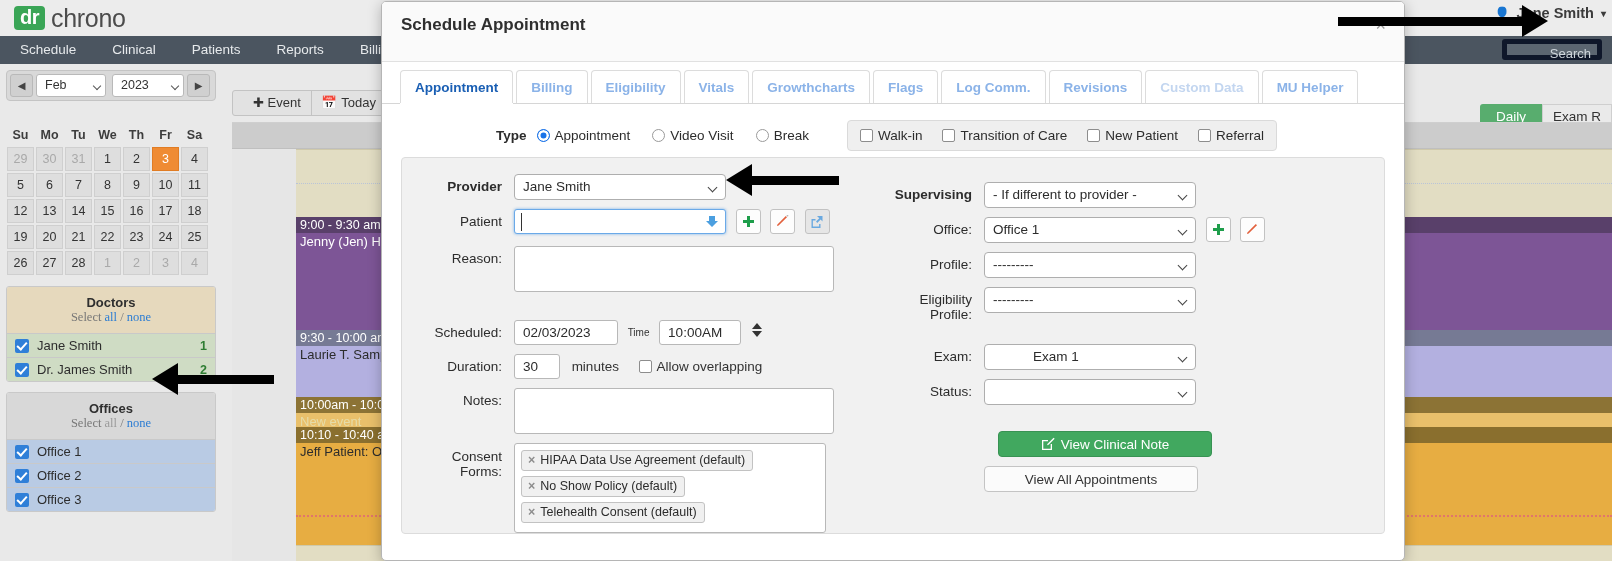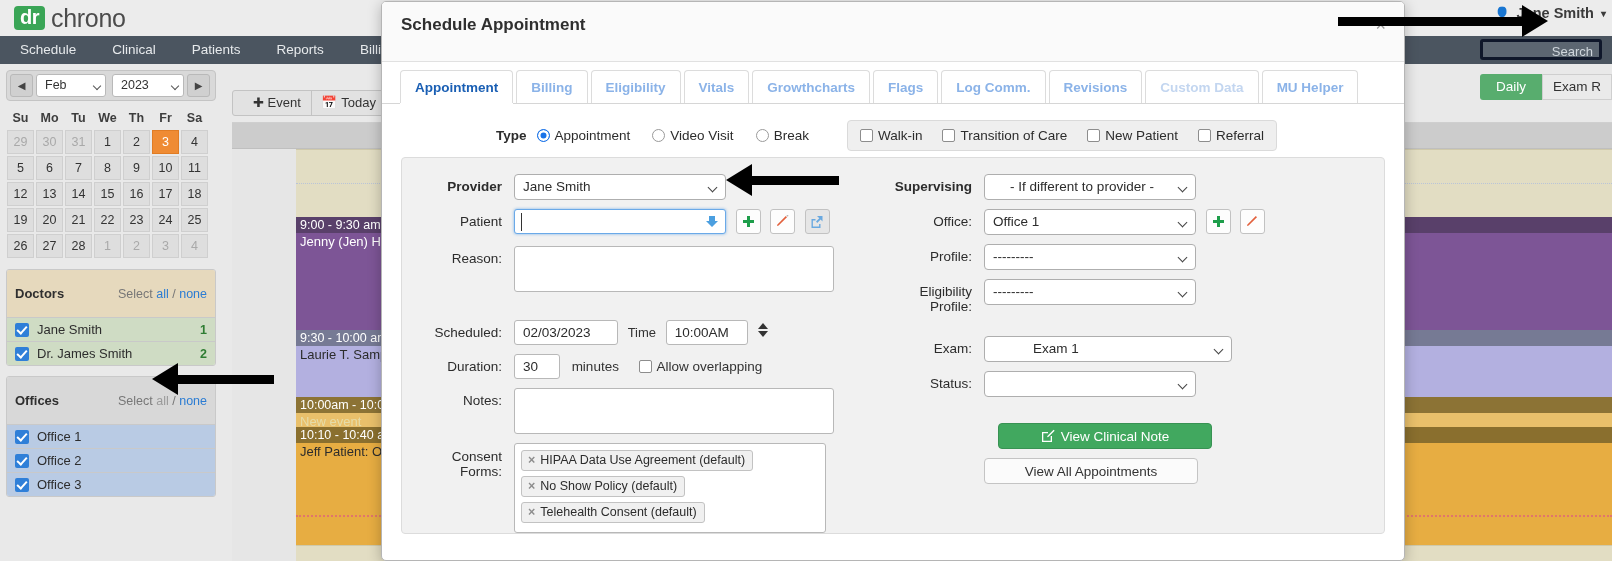--- a/index.html
+++ b/index.html
@@ -19,22 +19,22 @@
   .logo-badge {
     background:#3aa556; color:#fff; font-weight:bold; font-size:20px;
     padding:1px 6px 3px 6px; border-radius:4px; letter-spacing:-0.5px; line-height:1;
   }
   .logo-word { font-size:25px; color:#4c4c4c; margin-left:6px; letter-spacing:-0.3px; }
 
   .navbar { height:28px; background:#4b5560; display:flex; align-items:center; position:relative; }
   .navbar .nav-item { color:#e7eaec; font-size:13.5px; padding:0 18px; line-height:28px; cursor:pointer; }
   .navbar .nav-item:first-child { padding-left:20px; }
   .search-box {
-    position:absolute; right:10px; top:3px; width:122px; height:21px;
-    background:#5c6671; border:3px solid #0f172a; border-radius:3px;
+    position:absolute; right:10px; top:3px; width:100px; height:21px;
+    background:#5c6671; border:5px solid #0f172a; border-radius:3px;
     color:#cfd6dc; font-size:13px; text-align:right; padding-right:6px; line-height:20px;
   }
 
   .userbox { position:absolute; right:6px; top:5px; display:flex; align-items:center; color:#3b3b3b; font-size:14.5px; font-weight:bold; }
   .user-ico { margin-right:6px; font-size:13px; color:#4a4a4a; }
   .caret-dn { margin-left:7px; font-size:10px; }
 
   
   .leftpanel { position:absolute; left:0; top:64px; width:222px; bottom:0; padding:6px; }
   .datenav { display:flex; align-items:center; background:#d9d9d9; border:1px solid #c4c4c4; border-radius:4px; padding:3px; }
@@ -47,37 +47,37 @@
     background:#fff; border:1px solid #b9b9b9; border-radius:3px; height:23px; line-height:21px;
     font-size:12.5px; padding:0 18px 0 8px; color:#333; cursor:pointer; white-space:nowrap;
   }
   .fakesel.w1 { width:70px; }
   .fakesel.w2 { width:72px; }
   .fakesel:after {
     content:""; position:absolute; right:6px; top:9px; width:5px; height:5px;
     border-right:1.6px solid #555; border-bottom:1.6px solid #555; transform:rotate(45deg);
   }
 
-  .minical { margin-top:6px; }
+  .minical { margin-top:23px; }
   .cal-row { display:flex; }
   .cal-hd, .cal-cell {
     width:29px; height:26px; display:flex; align-items:center; justify-content:center;
     font-size:12.5px;
   }
   .cal-hd { font-weight:bold; color:#3d3d3d; height:22px; }
   .cal-cell { background:#dedede; border:1px solid #cfcfcf; margin:1px; width:27px; height:24px; color:#333; cursor:pointer; }
   .cal-cell.muted { color:#a9a9a9; }
   .cal-cell.today { background:#ef8b33; border-color:#e07c24; color:#fff; }
 
   .listbox { margin-top:10px; border:1px solid #c9c9c9; border-radius:3px; overflow:hidden; }
-  .lb-head { display:flex; align-items:center; justify-content:space-between; padding:16px 8px; font-size:12.5px; }
+  .lb-head { display:flex; align-items:center; justify-content:space-between; padding:8px 8px; font-size:12.5px;flex-direction:column; }
   .lb-head.doctors { background:#e6d9bd; }
   .lb-head.offices { background:#d8d8d8; }
   .lb-title { font-weight:bold; color:#2f2f2f; font-size:13px; }
-  .lb-sel { color:#777; font-size:12.5px; }
+  .lb-sel { color:#777; font-size:12.5px;font-family:Liberation Serif, serif; }
   .lb-sel a { color:#2b7cd3; text-decoration:none; cursor:pointer; }
   .lb-sel a.dim { color:#9a9a9a; }
   .lb-row { display:flex; align-items:center; padding:4px 8px; font-size:13px; border-top:1px solid #c9c9c9; cursor:pointer; }
   .lb-row.doc { background:#cfdcc4; }
   .lb-row.off { background:#b9cbe4; }
   .cbx {
     width:14px; height:14px; background:#2f7fd8; border-radius:2px; margin-right:8px;
     position:relative; flex:0 0 auto;
   }
   .cbx:after {
@@ -137,21 +137,21 @@
   .chkgroup { background:#efefef; border:1px solid #dadada; border-radius:4px; padding:7px 12px; display:flex; margin-left:16px; }
   .chk { width:13px; height:13px; border:1px solid #8d8d8d; background:#fff; border-radius:2px; margin-right:5px; display:inline-block; vertical-align:-2px; }
   .copt { margin-right:20px; cursor:pointer; color:#2c2c2c; font-size:13.5px; }
   .copt:last-child { margin-right:0; }
 
   .panel {
     position:absolute; left:19px; right:19px; top:155px; bottom:26px;
     background:#f1f1f1; border:1px solid #dcdcdc; border-radius:4px;
   }
   .col-l { position:absolute; left:0; top:0; width:470px; padding:16px 0 0 0; }
-  .col-r { position:absolute; left:470px; top:0; right:0; padding:16px 0 0 0; }
+  .col-r { position:absolute; left:470px; top:8px; right:0; padding:16px 0 0 0; }
 
   .frow { display:flex; align-items:flex-start; margin-bottom:9px; }
   .flbl { width:112px; text-align:right; padding-right:12px; padding-top:5px; font-size:13.5px; color:#2c2c2c; }
   .flbl.b { font-weight:bold; }
   .ctl { position:relative; }
   .inp {
     background:#fff; border:1px solid #b8b8b8; border-radius:3px; height:25px;
     line-height:23px; padding:0 8px; font-size:13.5px; color:#2c2c2c;
   }
   .sel {
@@ -362,21 +362,21 @@
       <span>✚</span>
       <span>Event</span>
     </div>
     <div class="tb-btn">
       <span>📅</span>
       <span>Today</span>
     </div>
     <div class="tb-btn">↻</div>
   </div>
 
-  <div style="position:absolute; right:0; top:74px; display:flex;">
+  <div style="position:absolute; right:0; top:104px; display:flex;">
     <div style="background:#58ad6e;color:#fff;height:26px;line-height:26px;padding:0 16px;font-size:13.5px;border-radius:3px 0 0 3px;cursor:pointer;">Daily</div>
     <div style="background:#eaeaea;border:1px solid #cfcfcf;height:26px;line-height:24px;padding:0 10px;font-size:13.5px;color:#333;cursor:pointer;">Exam R</div>
   </div>
 
   <div class="calarea">
     <div class="allday"></div>
     <div class="colarea">
       <div class="bgslot" style="top:0; height:68px;">
         <div class="dotline" style="top:33px;"></div>
       </div>
@@ -482,21 +482,21 @@
         <div class="flbl">Reason:</div>
         <div class="ctl">
           <div class="ta" style="width:320px; height:46px;"></div>
         </div>
       </div>
 
       <div class="frow" style="margin-top:28px;">
         <div class="flbl">Scheduled:</div>
         <div class="ctl">
           <span class="inp" style="display:inline-block; width:104px;">02/03/2023</span>
-          <span style="display:inline-block; padding:0 6px; font-size:13px; vertical-align:top; line-height:25px;">Time</span>
+          <span style="display:inline-block; padding:0 6px; font-size:10px; vertical-align:top; line-height:25px;">Time</span>
           <span class="inp" style="display:inline-block; width:82px;">10:00AM</span>
           <span class="spin"><div class="up"></div><div class="dn"></div></span>
         </div>
       </div>
 
       <div class="frow">
         <div class="flbl">Duration:</div>
         <div class="ctl">
           <span class="inp" style="display:inline-block; width:46px;">30</span>
           <span style="display:inline-block; padding:0 16px 0 8px; font-size:13.5px; vertical-align:top; line-height:25px;">minutes</span>
@@ -524,21 +524,21 @@
             </div>
         </div>
       </div>
     </div>
 
     <div class="col-r">
 
       <div class="frow">
         <div class="flbl b">Supervising</div>
         <div class="ctl">
-          <div class="sel" style="width:212px;text-align:center;">- If different to provider -</div>
+          <div class="sel" style="width:212px;">- If different to provider -</div>
         </div>
       </div>
 
       <div class="frow">
         <div class="flbl">Office:</div>
         <div class="ctl">
           <span class="sel" style="width:212px; display:inline-block; vertical-align:top;">Office 1</span>
           <span class="iconbtn">
             <svg width="13" height="13" viewBox="0 0 13 13">
               <path d="M5 1h3v4h4v3H8v4H5V8H1V5h4z" fill="#1d9d4a"></path>
@@ -565,21 +565,21 @@
           <div>Profile:</div>
         </div>
         <div class="ctl">
           <div class="sel" style="width:212px;">---------</div>
         </div>
       </div>
 
       <div class="frow" style="margin-top:22px;">
         <div class="flbl">Exam:</div>
         <div class="ctl">
-          <div class="sel" style="width:248px;padding-left:48px;">Exam 1</div>
+          <div class="sel" style="width:212px;padding-left:48px;">Exam 1</div>
         </div>
       </div>
 
 
       <div class="frow">
         <div class="flbl">Status:</div>
         <div class="ctl">
           <div class="sel" style="width:212px;"></div>
         </div>
       </div>

